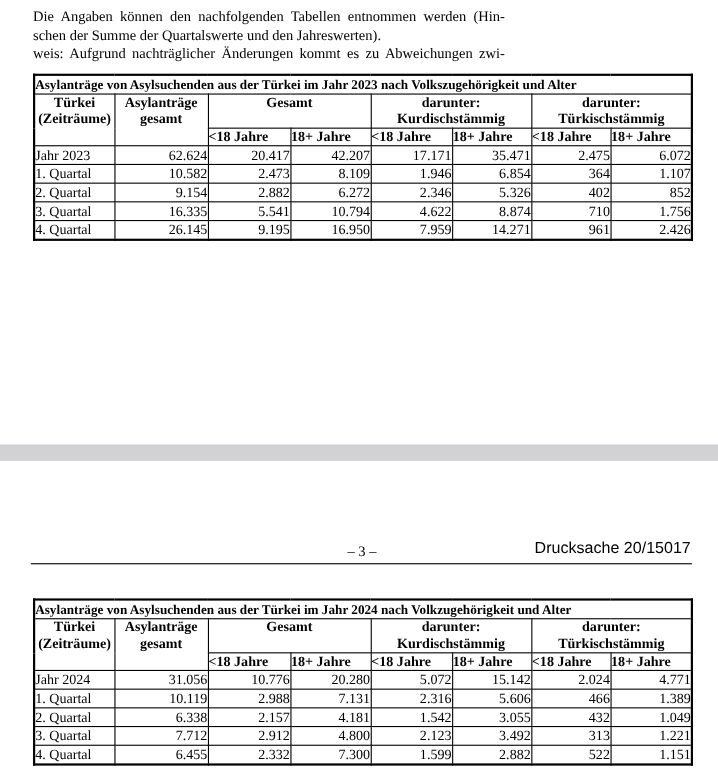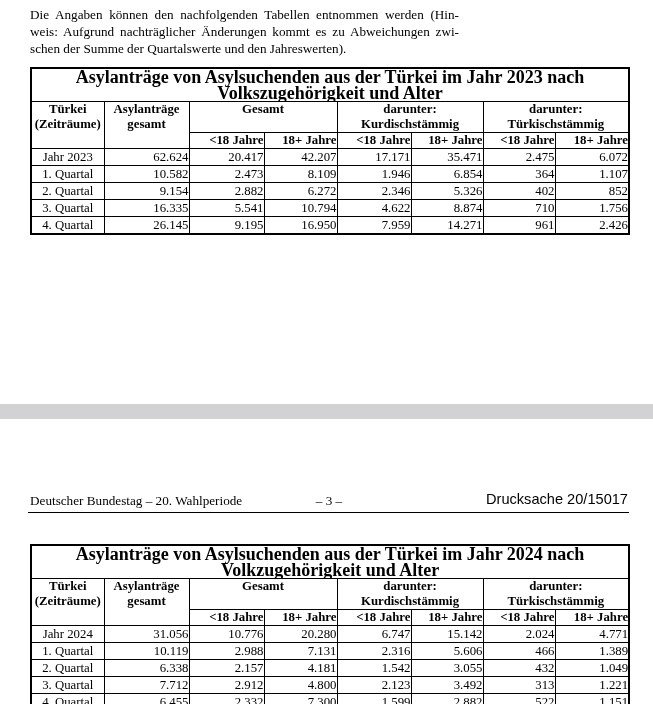--- a/index.html
+++ b/index.html
@@ -19,29 +19,29 @@
     position:absolute; left:30px; border-collapse:collapse; table-layout:fixed;
     width:598px; border:2px solid #000; font-size:12.8px;
   }
   .t2023 { top:67px; }
   .t2024 { top:544px; }
   table.dtable th, table.dtable td {
     border:1px solid #000; padding:0; overflow:hidden;
     font-weight:normal; line-height:15px;
   }
   tr.title-row th {
-    height:16px; font-weight:bold; text-align:center; font-size:18px;
+    height:16px; font-weight:bold; text-align:left; font-size:12px;
     line-height:16px;
   }
   tr.group-row th {
     height:30px; font-weight:bold; text-align:center; vertical-align:top;margin-left:36px;
   }
-  tr.sub-row th { height:15px; font-weight:bold; text-align:right; }
+  tr.sub-row th { height:15px; font-weight:bold; text-align:left; }
   tr.data-row td { height:16px; }
-  td.lbl { text-align:center; padding-left:3px; }
+  td.lbl { text-align:left; padding-left:3px; }
   td.num { text-align:right; padding-right:8px; }
 
   
   .separator { position:absolute; left:0; top:404px; width:653px; height:15px;
                background:#d2d2d4; }
 
   
   .runhead { position:absolute; left:30px; top:494px; width:598px; height:15px;
              font-size:13.2px; line-height:14px; }
   .runhead .lefttxt  { position:absolute; left:0; top:0; }
@@ -52,22 +52,22 @@
   .rule { position:absolute; left:28px; top:512px; width:601px; height:0;
           border-top:1.5px solid #000; }
 </style>
 </head>
 <body>
 
 <div class="page">
 
   <div class="intro">
     <div class="line just">Die Angaben können den nachfolgenden Tabellen entnommen werden (Hin-</div>
+    <div class="line">schen der Summe der Quartalswerte und den Jahreswerten).</div>
     <div class="line just">weis: Aufgrund nachträglicher Änderungen kommt es zu Abweichungen zwi-</div>
-    <div class="line">schen der Summe der Quartalswerte und den Jahreswerten).</div>
   </div>
 
   <table class="dtable t2023">
     <colgroup>
       <col style="width:73px">
         <col style="width:85px">
         <col style="width:75px">
         <col style="width:73px">
       <col style="width:74px">
         <col style="width:72px">
@@ -154,21 +154,20 @@
       <td class="num">14.271</td>
       <td class="num">961</td>
       <td class="num">2.426</td>
     </tr>
   </tbody>
     </table>
 
   <div class="separator"></div>
 
   <div class="runhead">
-    <span class="lefttxt">Deutscher Bundestag – 20. Wahlperiode</span>
     <span class="centertxt">– 3 –</span>
     <span class="righttxt"><span class="b">Drucksache</span> <span>20/</span><span class="b">15017</span></span>
   </div>
   <div class="rule"></div>
 
   <table class="dtable t2024">
     <colgroup>
       <col style="width:73px">
         <col style="width:85px">
         <col style="width:75px">
@@ -207,21 +206,21 @@
       <th>&lt;18 Jahre</th>
       <th>18+ Jahre</th>
       <th>&lt;18 Jahre</th>
       <th>18+ Jahre</th>
     </tr>
     <tr class="data-row">
       <td class="lbl">Jahr 2024</td>
       <td class="num">31.056</td>
       <td class="num">10.776</td>
       <td class="num">20.280</td>
-      <td class="num">6.747</td>
+      <td class="num">5.072</td>
       <td class="num">15.142</td>
       <td class="num">2.024</td>
       <td class="num">4.771</td>
     </tr>
     <tr class="data-row">
       <td class="lbl">1. Quartal</td>
       <td class="num">10.119</td>
       <td class="num">2.988</td>
       <td class="num">7.131</td>
       <td class="num">2.316</td>

